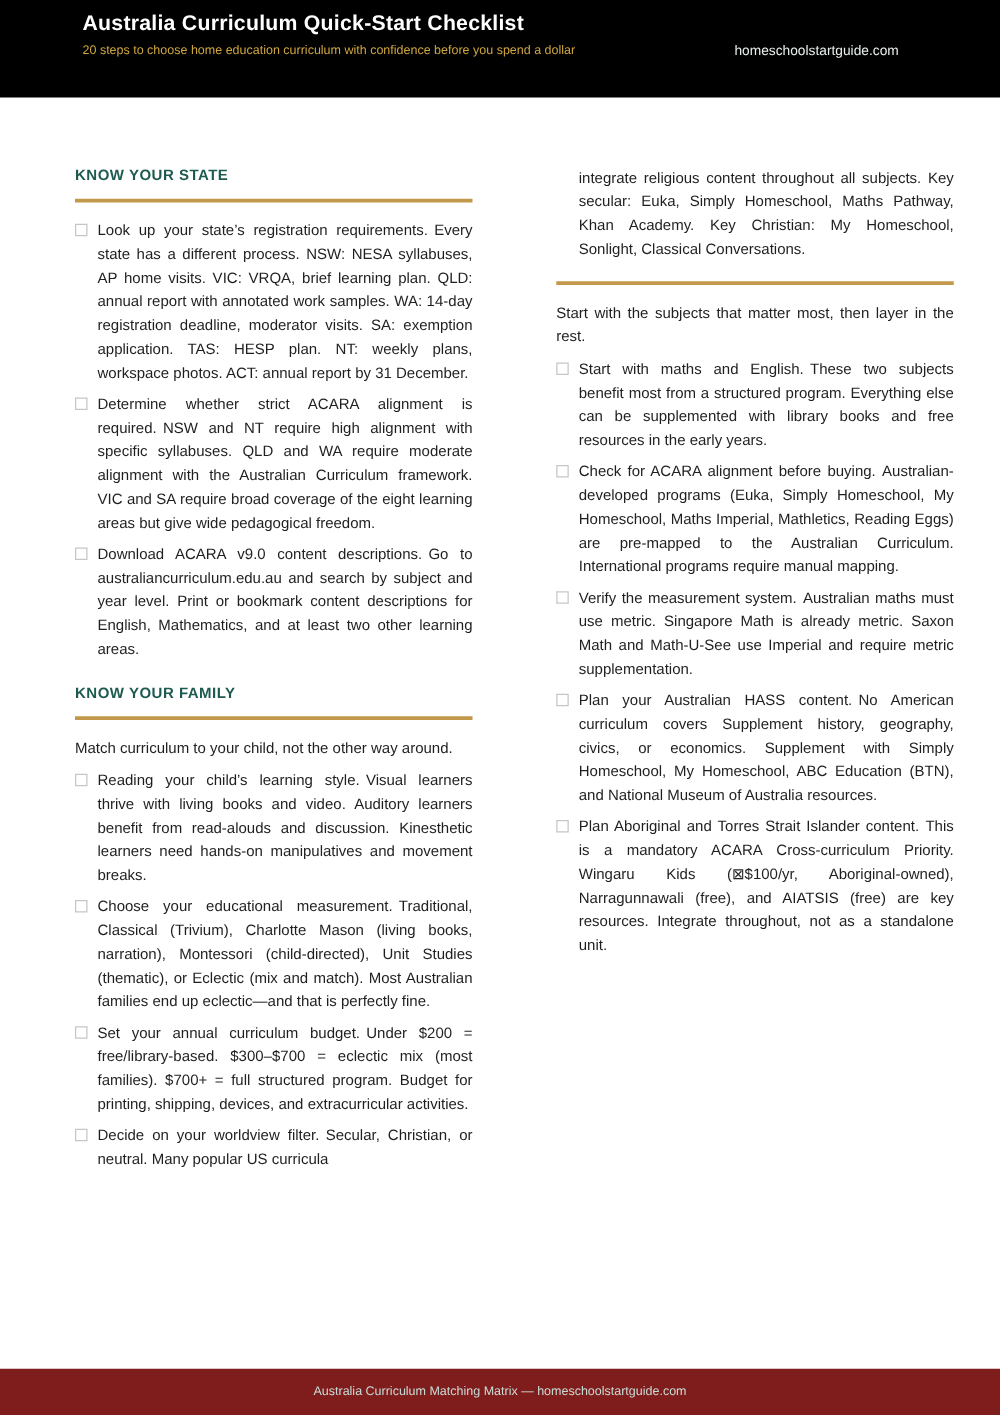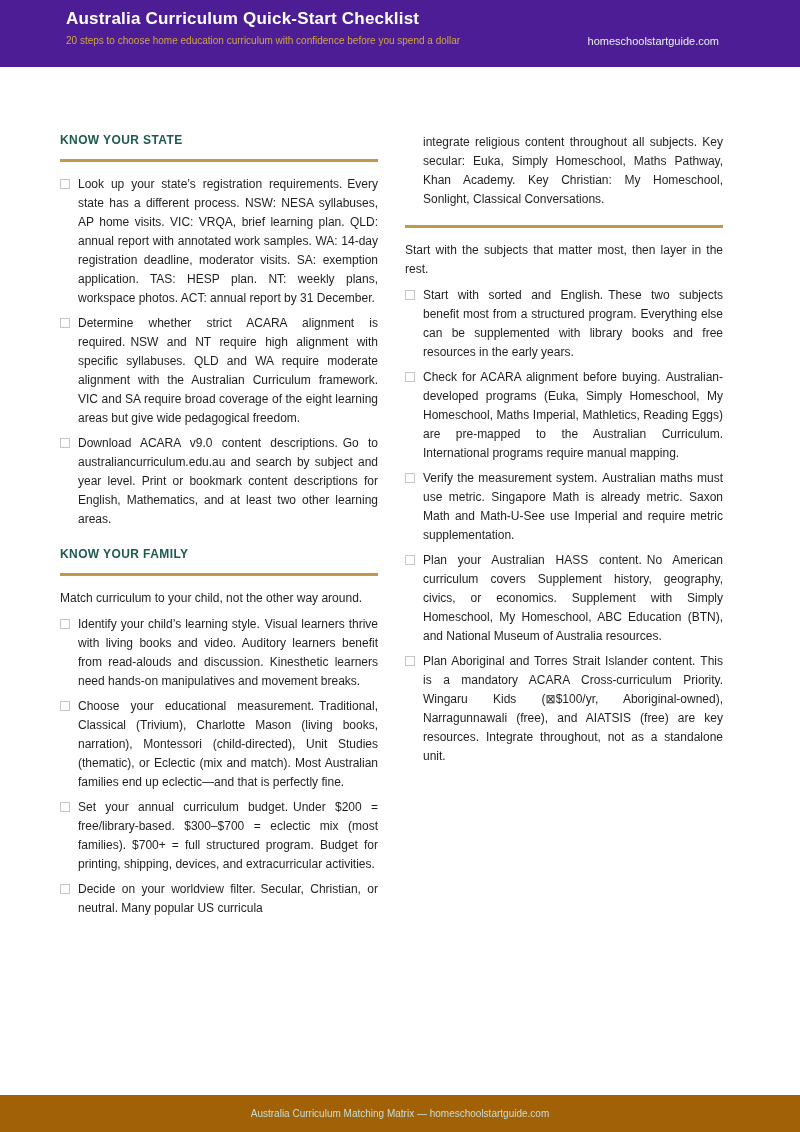--- a/index.html
+++ b/index.html
@@ -8,43 +8,43 @@
     font-family: "Liberation Sans", sans-serif;
     background: #ffffff;
     position: relative;
     width: 800px;
     height: 1132px;
     overflow: hidden;
     color: #1f1f1f;
   }
   
   .header {
-    position: absolute; top: 0; left: 0; right: 0; height: 67px;
-    background: #4c1d95;
+    position: absolute; top: 0; left: 0; right: 0; height: 78px;
+    background: #000000;
   }
   .header-title {
     position: absolute; left: 66px; top: 9px;
     font-size: 17px; font-weight: bold; color: #ffffff;
     letter-spacing: 0.2px;
   }
   .header-subtitle {
     position: absolute; left: 66px; top: 35px;
     font-size: 10px; color: #cfa63e;
   }
   .header-site {
     position: absolute; right: 81px; top: 35px;
     font-size: 11px; color: #e8f0ed;
   }
   
   .main {
     position: absolute; top: 63px; left: 0; right: 0; bottom: 37px;
     overflow: hidden;
   }
   .columns {
-    display: flex; gap: 27px;
+    display: flex; gap: 67px;
     padding: 70px 59px 0 60px;
   }
   .col { width: 318px; flex: 0 0 318px; }
   .section-heading {
     color: #1d5a50; font-weight: bold; font-size: 12px;
     letter-spacing: 0.4px; margin: 0 0 12px 0;
   }
   .section + .section .section-heading { margin-top: 18px; }
   .rule {
     height: 3px; background: #c2994b; margin: 0 0 13px 0;
@@ -64,21 +64,21 @@
     display: inline-block;
   }
   .lead { font-weight: normal; margin-right: 5px; }
   .continuation {
     padding-left: 18px; margin: 0 0 16px 0;
     font-size: 12px; line-height: 19px; text-align: justify;
   }
   
   .footer {
     position: absolute; left: 0; right: 0; bottom: 0; height: 37px;
-    background: #a16207;
+    background: #7f1d1d;
     display: flex; align-items: center; justify-content: center;
   }
   .footer-text { font-size: 10px; color: #c8dcd6; }
 </style>
 </head>
 <body>
 
 <div class="header">
   <div class="header-title">Australia Curriculum Quick-Start Checklist</div>
   <div class="header-subtitle">20 steps to choose home education curriculum with confidence before you spend a dollar</div>
@@ -108,21 +108,21 @@
         </div>
       </div>
 
       <div class="section">
         <div class="section-heading">KNOW YOUR FAMILY</div>
         <div class="rule"></div>
         <p class="intro">Match curriculum to your child, not the other way around.</p>
 
         <div class="item">
           <span class="checkbox"></span>
-          <span class="lead">Identify your child’s learning style.</span><span>Visual learners thrive with living books and video.  Auditory learners benefit from read-alouds and discussion.  Kinesthetic learners need hands-on manipulatives and movement breaks.</span>
+          <span class="lead">Reading your child’s learning style.</span><span>Visual learners thrive with living books and video.  Auditory learners benefit from read-alouds and discussion.  Kinesthetic learners need hands-on manipulatives and movement breaks.</span>
         </div>
         <div class="item">
           <span class="checkbox"></span>
           <span class="lead">Choose your educational measurement.</span><span>Traditional, Classical (Trivium), Charlotte Mason (living books, narration), Montessori (child-directed), Unit Studies (thematic), or Eclectic (mix and match). Most Australian families end up eclectic—and that is perfectly fine.</span>
         </div>
         <div class="item">
           <span class="checkbox"></span>
           <span class="lead">Set your annual curriculum budget.</span><span>Under $200 = free/library-based.  $300–$700 = eclectic mix (most families).  $700+ = full structured program.  Budget for printing, shipping, devices, and extracurricular activities.</span>
         </div>
         <div class="item">
@@ -136,21 +136,21 @@
     <div class="col">
 
       <p class="continuation">integrate religious content throughout all subjects.  Key secular: Euka, Simply Homeschool, Maths Pathway, Khan Academy.  Key Christian: My Homeschool, Sonlight, Classical Conversations.</p>
 
       <div class="section">
         <div class="rule"></div>
         <p class="intro">Start with the subjects that matter most, then layer in the rest.</p>
 
         <div class="item">
           <span class="checkbox"></span>
-          <span class="lead">Start with sorted and English.</span><span>These two subjects benefit most from a structured program. Everything else can be supplemented with library books and free resources in the early years.</span>
+          <span class="lead">Start with maths and English.</span><span>These two subjects benefit most from a structured program. Everything else can be supplemented with library books and free resources in the early years.</span>
         </div>
         <div class="item">
           <span class="checkbox"></span>
           <span class="lead">Check for ACARA alignment before buying.</span><span>Australian-developed programs (Euka, Simply Homeschool, My Homeschool, Maths Imperial, Mathletics, Reading Eggs) are pre-mapped to the Australian Curriculum. International programs require manual mapping.</span>
         </div>
         <div class="item">
           <span class="checkbox"></span>
           <span class="lead">Verify the measurement system.</span><span>Australian maths must use metric. Singapore Math is already metric. Saxon Math and Math-U-See use Imperial and require metric supplementation.</span>
         </div>
         <div class="item">

